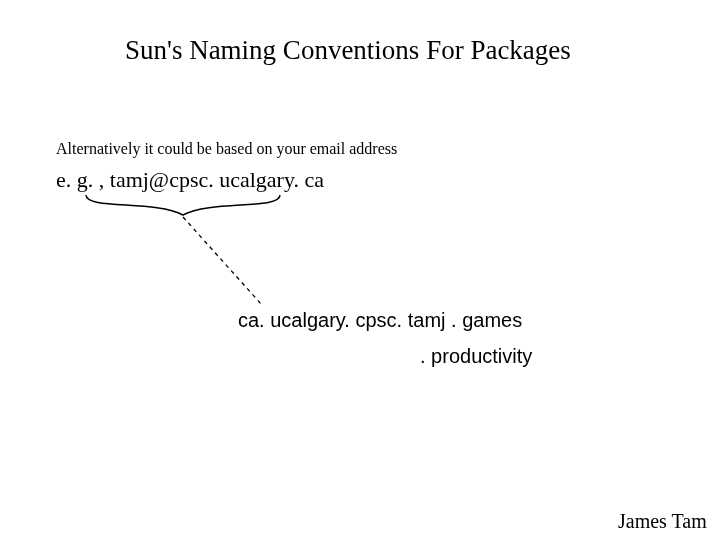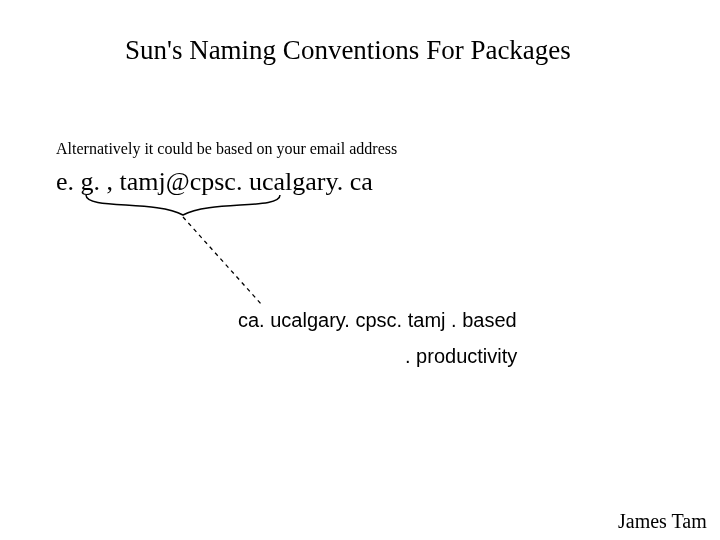--- a/index.html
+++ b/index.html
@@ -17,21 +17,21 @@
     position: absolute;
     font-size: 27px;
     font-weight: normal;
   }
   .body-line1 {
     position: absolute;
     font-size: 16px;
   }
   .body-line2 {
     position: absolute;
-    font-size: 26px;
+    font-size: 22px;
   }
   .example-line {
     position: absolute;
     font-family: Arial, Helvetica, sans-serif;
     font-size: 20px;
   }
   .footer-author {
     position: absolute;
     font-size: 20px;
   }
@@ -55,17 +55,17 @@
 
 <svg class="connector" viewBox="0 0 720 540">
 
   <path d="M 86 195
            C 86 210, 155 200, 183 215
            C 211 200, 280 210, 280 195" fill="none" stroke="#000" stroke-width="1.5"></path>
 
   <path d="M 183 217 L 262 305" fill="none" stroke="#000" stroke-width="1.3" stroke-dasharray="4 4"></path>
 </svg>
 
-<div class="example-line" style="left: 238px; top: 309px;">ca. ucalgary. cpsc. tamj . based</div>
+<div class="example-line" style="left: 238px; top: 309px;">ca. ucalgary. cpsc. tamj . games</div>
 
-<div class="example-line" style="left: 405px; top: 345px;">. productivity</div>
+<div class="example-line" style="left: 420px; top: 345px;">. productivity</div>
 
 <div class="footer-author" style="left: 618px; top: 510px;">James Tam</div>
 
 </body></html>

